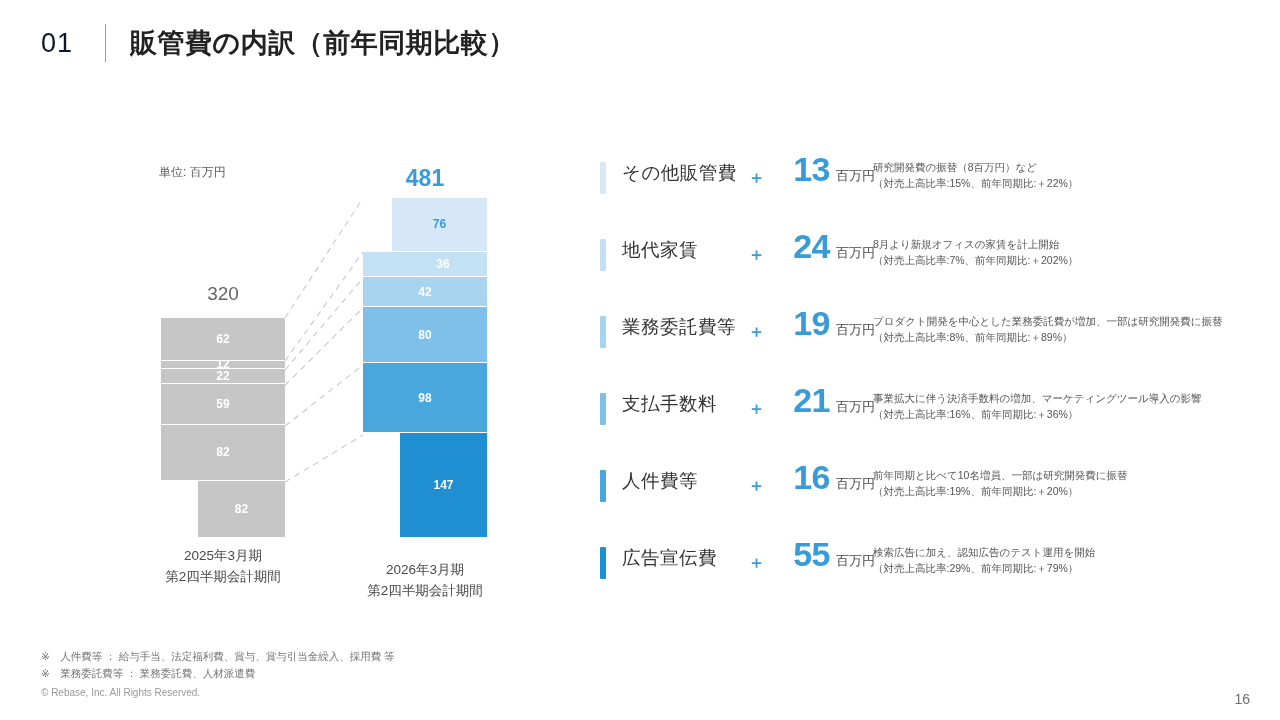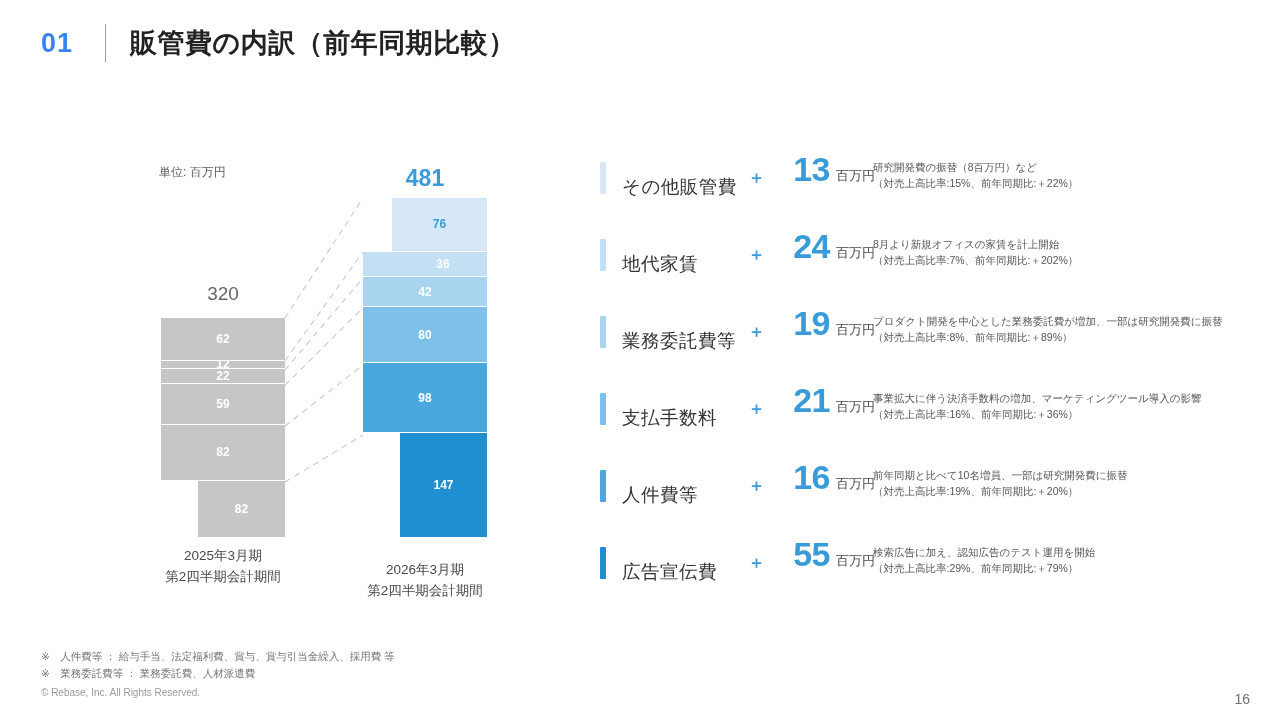--- a/index.html
+++ b/index.html
@@ -8,21 +8,21 @@
     background:#ffffff;
     font-family:"Liberation Sans","DejaVu Sans",sans-serif;
     color:#3c3c3c;
     overflow:hidden;
     position:relative;
   }
   
   .header{position:absolute;left:0;top:0;width:1280px;height:92px;}
   .hdr-num{
     position:absolute;left:41px;top:28px;
-    font-size:27px;font-weight:bold;color:#3b82f6;letter-spacing:1px;text-align:right;
+    font-size:27px;font-weight:normal;color:#0f172a;letter-spacing:1px;text-align:right;
   }
   .hdr-rule{
     position:absolute;left:105px;top:24px;width:1px;height:38px;
     background:#9aa0a6;
   }
   .hdr-title{
     position:absolute;left:130px;top:25px;
     font-size:27px;font-weight:bold;color:#222222;letter-spacing:0.5px;
     white-space:nowrap;
   }
@@ -67,21 +67,21 @@
 
   .connectors{position:absolute;left:0;top:0;width:560px;height:620px;pointer-events:none;}
 
   
   .list{position:absolute;left:596px;top:150px;width:684px;}
   .row{position:relative;height:77px;}
   .row-accent{
     position:absolute;left:4px;top:12px;width:6px;height:32px;border-radius:1px;
   }
   .row-name{
-    position:absolute;left:26px;top:24px;
+    position:absolute;left:26px;top:10px;
     font-size:18.5px;color:#333333;white-space:nowrap;letter-spacing:0.5px;
   }
   .row-plus{
     position:absolute;left:152px;top:16px;
     font-size:17px;color:#3a9bd9;font-weight:bold;
   }
   .row-value{
     position:absolute;left:172px;top:0px;width:62px;text-align:right;
     font-size:34px;font-weight:bold;color:#3a9bd9;letter-spacing:-0.5px;
   }

